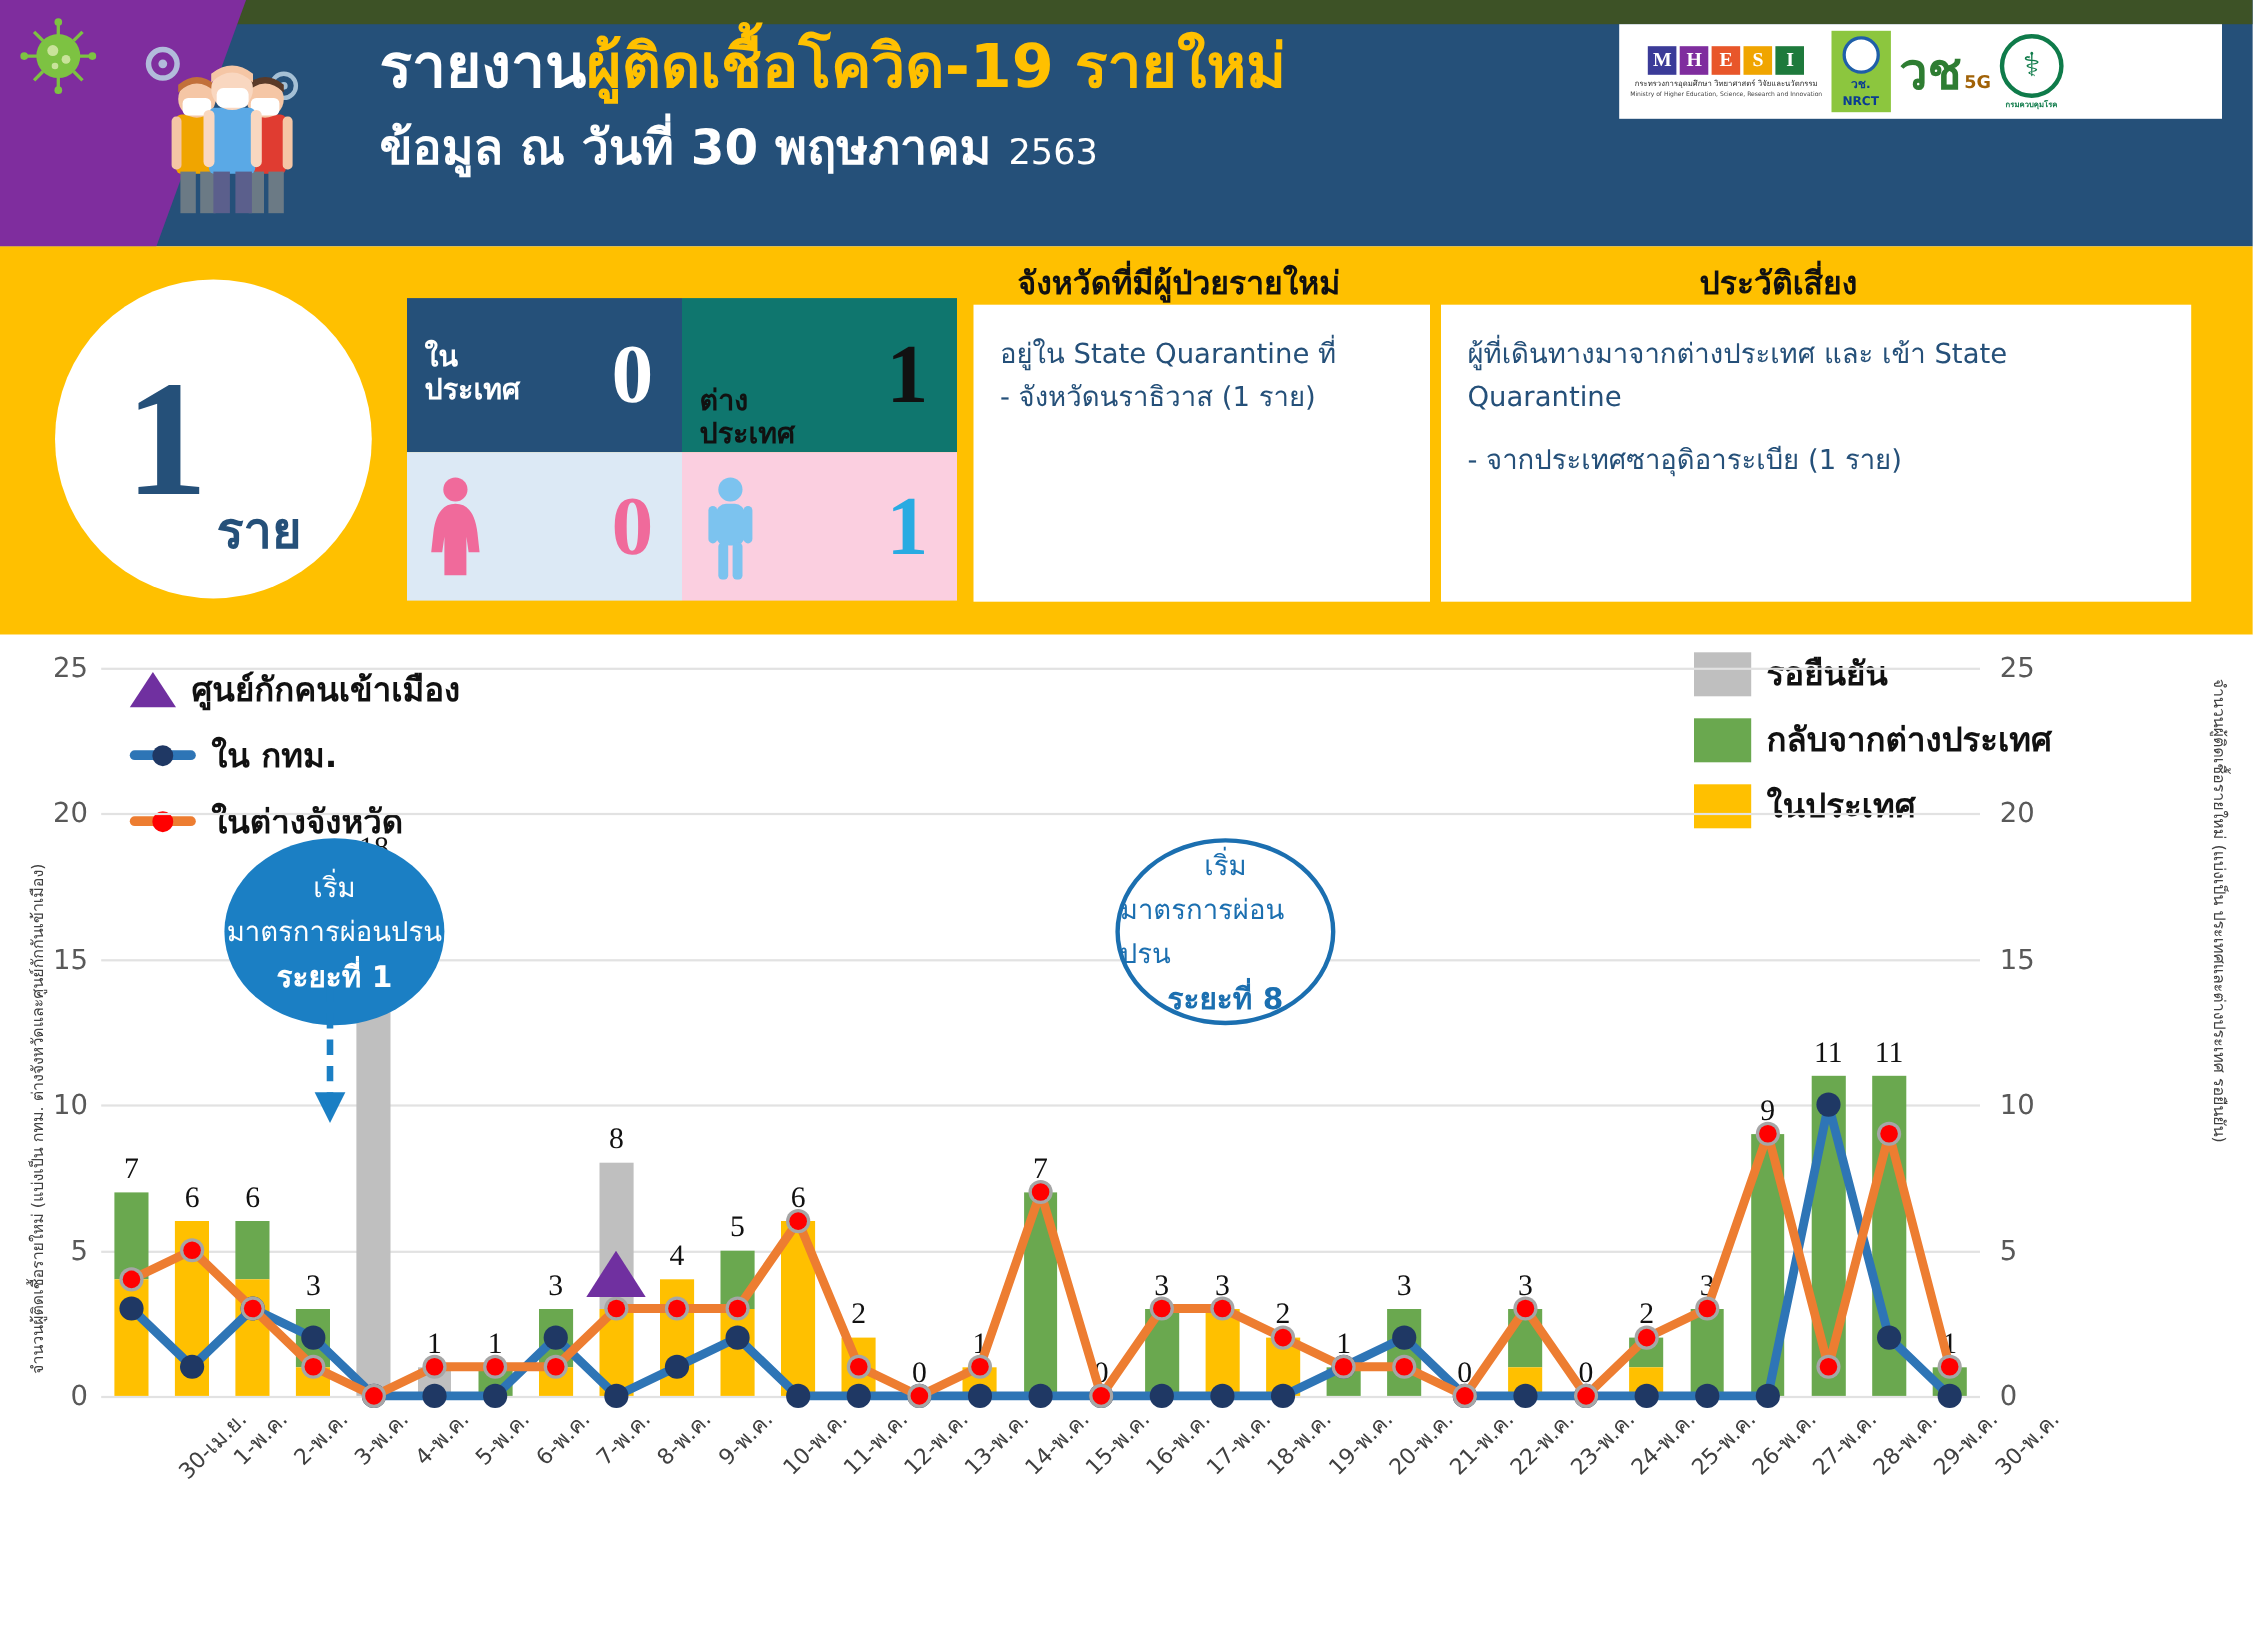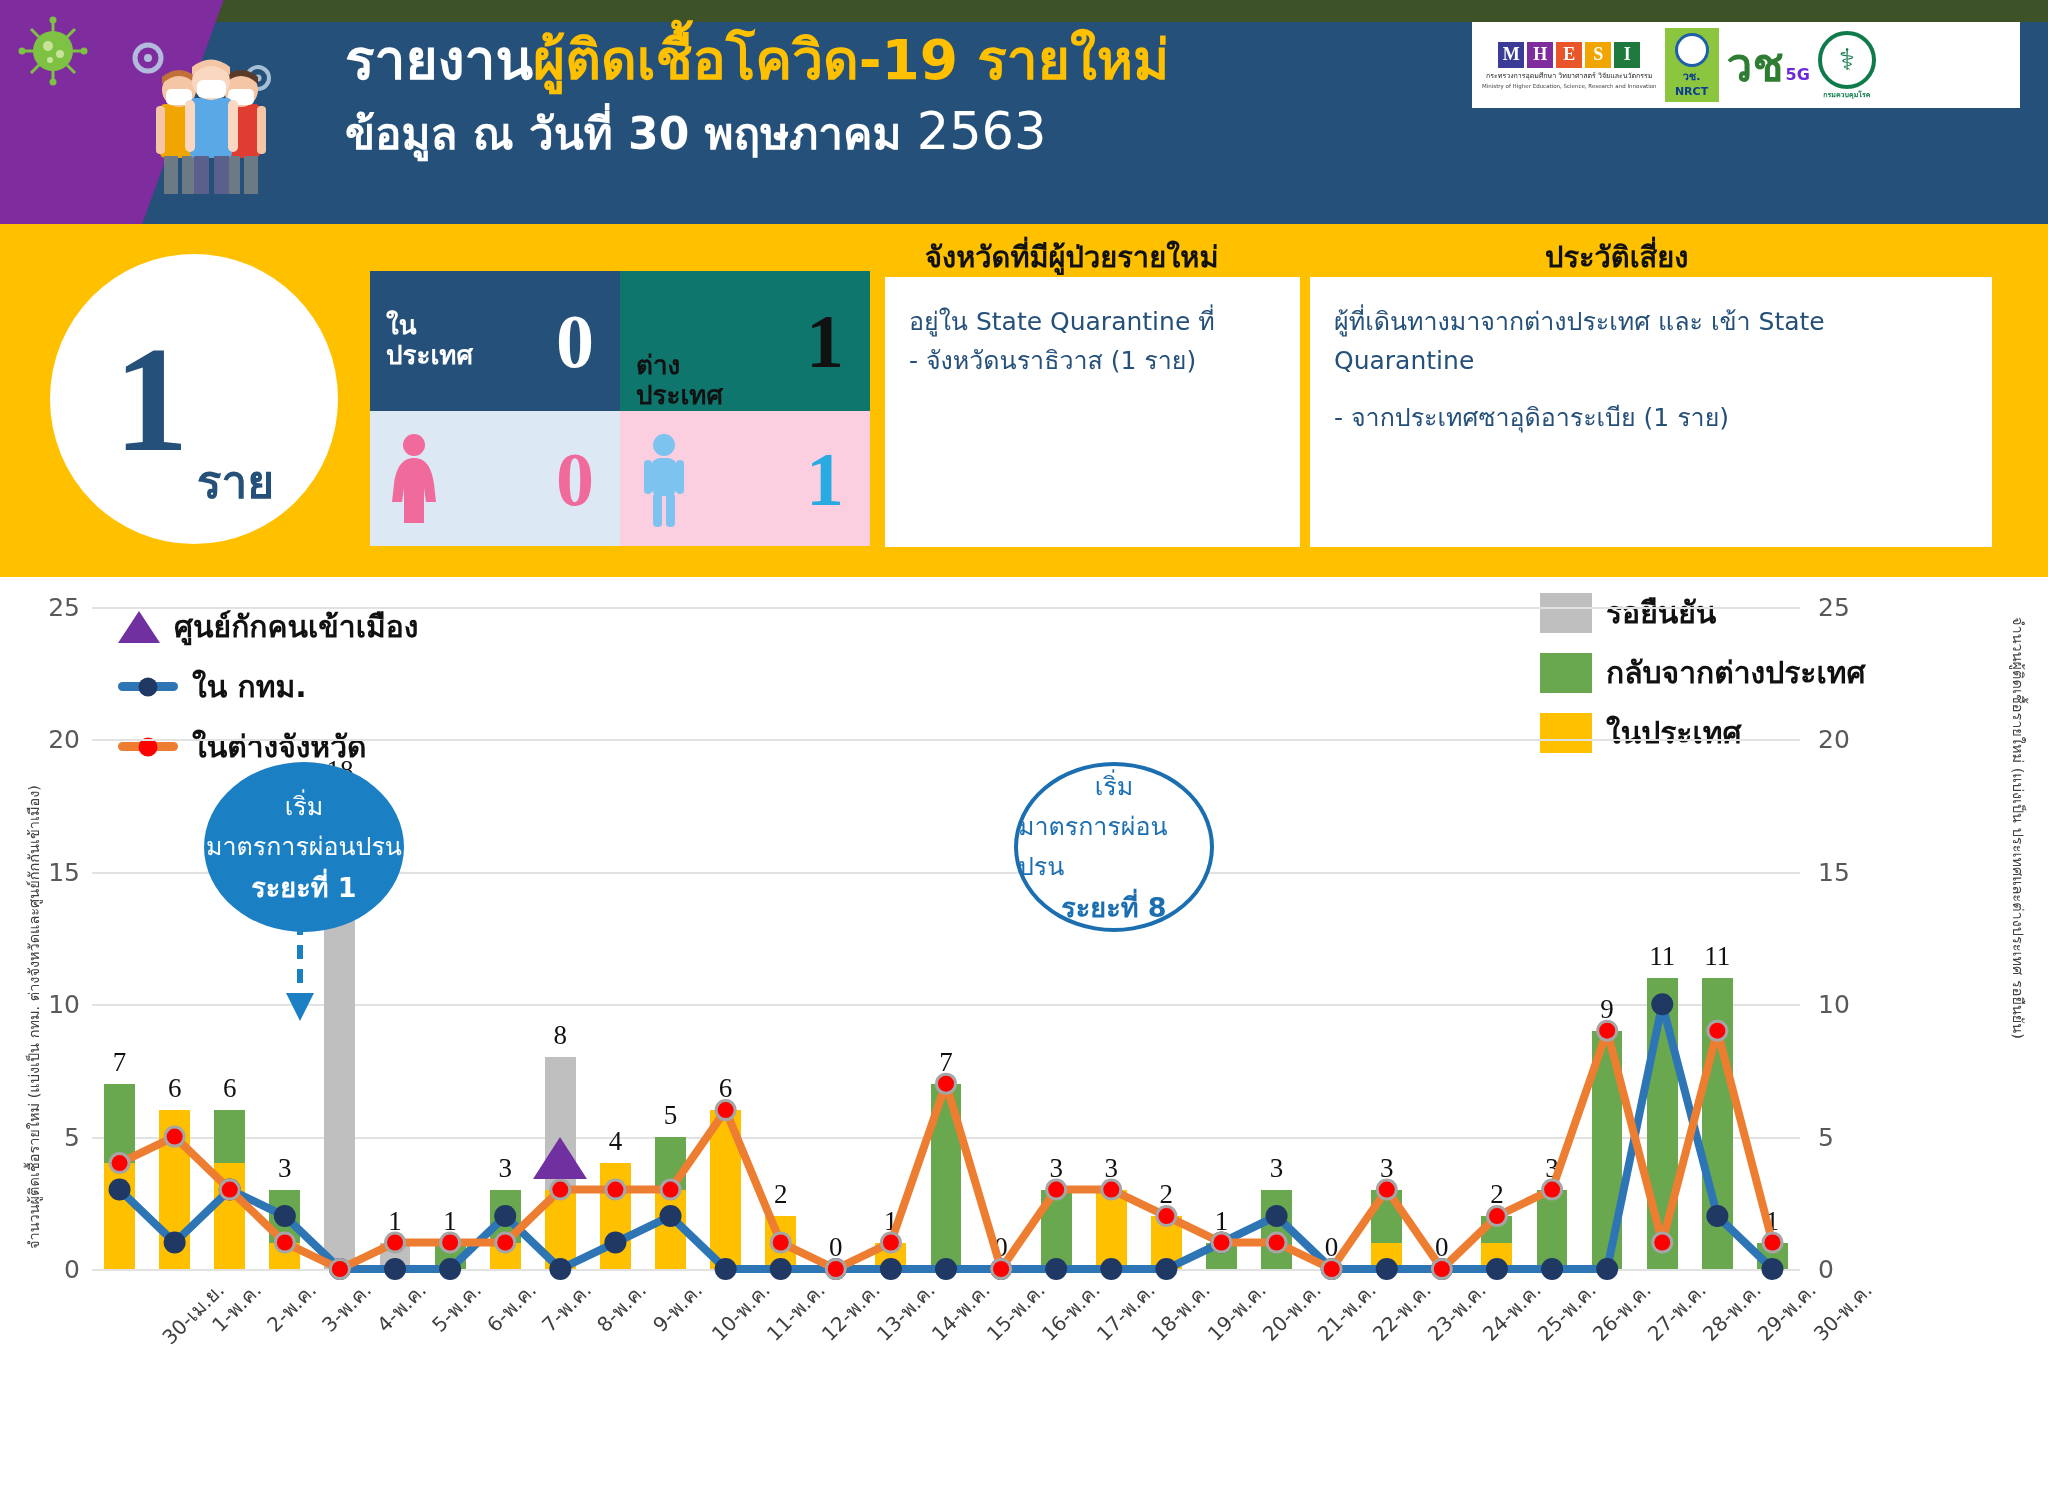--- a/index.html
+++ b/index.html
@@ -9,32 +9,32 @@
   
   .header{position:absolute;left:0;top:0;width:2048px;height:224px;background:#255079;overflow:hidden;}
   .hdr-olive{position:absolute;left:0;top:0;width:2048px;height:22px;background:#3d5226;}
   .hdr-purple{position:absolute;left:-120px;top:-30px;width:300px;height:300px;background:#7f2d9e;transform:skewX(-20deg);}
   .virus{position:absolute;left:18px;top:16px;width:70px;height:70px;}
   .people{position:absolute;left:130px;top:34px;width:160px;height:160px;}
   .title-wrap{position:absolute;left:345px;top:32px;}
   .title-l1{font-size:55px;font-weight:bold;line-height:1.05;color:#fff;white-space:nowrap;}
   .title-l1 .hl{color:#ffc000;}
   .title-l2{font-size:44px;font-weight:bold;color:#fff;margin-top:8px;white-space:nowrap;}
-  .title-l2 .yr{font-weight:normal;font-size:51px;}
+  .title-l2 .yr{font-weight:normal;font-size:32px;}
   .logos{position:absolute;left:1472px;top:22px;width:548px;height:86px;background:#fff;display:flex;align-items:center;gap:8px;padding:0 10px;box-sizing:border-box;}
   .mhesi{display:flex;flex-direction:column;align-items:center;gap:2px;}
   .mhesi-row{display:flex;gap:3px;}
   .mhesi-row span{width:26px;height:26px;color:#fff;font-weight:bold;font-size:18px;display:flex;align-items:center;justify-content:center;font-family:"Liberation Serif",serif;}
   .mhesi-t1{font-size:7px;color:#222;white-space:nowrap;}
   .mhesi-t2{font-size:5.5px;color:#444;white-space:nowrap;}
   .nrct{width:54px;height:74px;background:#8cc63e;display:flex;flex-direction:column;align-items:center;justify-content:center;color:#0b3d91;font-weight:bold;font-size:11px;}
   .nrct-disc{width:34px;height:34px;border-radius:50%;background:#fff;border:3px solid #1f5fa9;box-sizing:border-box;}
   .vch{display:flex;align-items:flex-end;color:#2e7d32;font-weight:bold;}
   .vch-g{font-size:46px;font-family:"DejaVu Sans",sans-serif;line-height:1;}
-  .vch-5g{font-size:16px;color:#6d28d9;margin-left:2px;margin-bottom:4px;}
+  .vch-5g{font-size:16px;color:#a16207;margin-left:2px;margin-bottom:4px;}
   .ddc{display:flex;flex-direction:column;align-items:center;}
   .ddc-seal{width:58px;height:58px;border-radius:50%;background:#fff;border:4px solid #0f7b4a;box-sizing:border-box;display:flex;align-items:center;justify-content:center;color:#0f7b4a;font-size:30px;}
   .ddc-t{font-size:7px;color:#0f7b4a;font-weight:bold;}
 
   
   .band{position:absolute;left:0;top:224px;width:2048px;height:353px;background:#ffc000;}
   .big-oval{position:absolute;left:50px;top:30px;width:288px;height:290px;background:#fff;border-radius:50%;display:flex;align-items:center;justify-content:center;}
   .big-num{font-size:150px;font-weight:bold;color:#255079;font-family:"Liberation Serif",serif;line-height:1;}
   .big-unit{font-size:46px;font-weight:bold;color:#255079;margin-left:8px;align-self:flex-end;margin-bottom:26px;}
 

